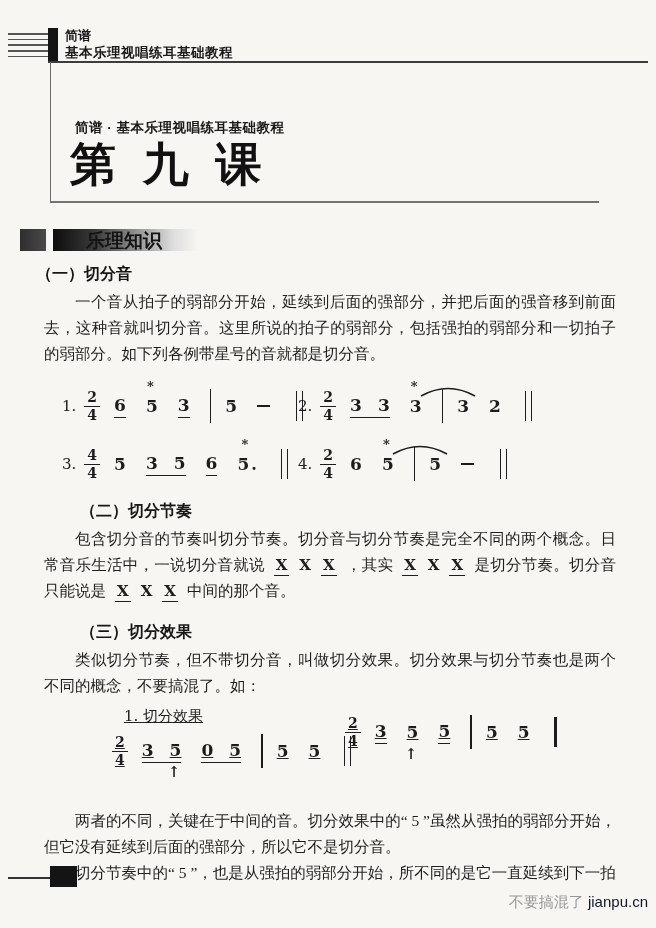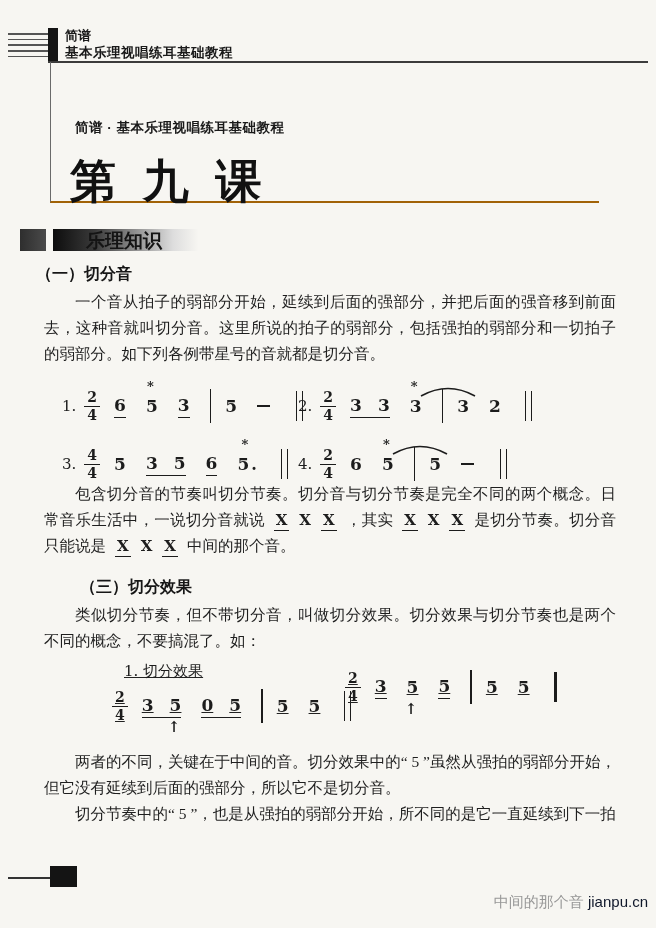--- a/index.html
+++ b/index.html
@@ -11,25 +11,25 @@
   .hdr-lines div{height:1.5px;background:#555;margin-bottom:4.2px;}
   .hdr-bar{position:absolute;left:48px;top:28px;width:10px;height:35px;background:#141414;}
   .hdr-t1{position:absolute;left:65px;top:27px;font-family:"Liberation Sans",sans-serif;
           font-weight:bold;font-size:13px;color:#1a1a1a;}
   .hdr-t2{position:absolute;left:65px;top:44px;font-family:"Liberation Sans",sans-serif;
           font-weight:bold;font-size:13.5px;color:#1a1a1a;letter-spacing:.5px;}
   .hdr-rule{position:absolute;left:48px;top:61px;width:600px;height:1.6px;background:#3c3c3c;}
 
   
   .title-box{position:absolute;left:50px;top:62px;width:548px;height:139px;
-             border-left:1.6px solid #6a6a6a;border-bottom:2px solid #a16207;}
+             border-left:1.6px solid #6a6a6a;border-bottom:2px solid #737373;}
   .eyebrow{position:absolute;left:24px;top:57px;font-family:"Liberation Sans",sans-serif;
            font-weight:bold;font-size:13.5px;color:#1a1a1a;letter-spacing:.5px;}
   .big-title{position:absolute;left:19px;top:72px;font-family:"Liberation Sans",sans-serif;
-             font-weight:bold;font-size:46px;color:#111;letter-spacing:7px;margin-top:17px;}
+             font-weight:bold;font-size:46px;color:#111;letter-spacing:7px;}
 
   
   .content{position:absolute;left:0;top:228px;width:656px;}
 
   .secbar{display:flex;align-items:center;margin-left:20px;height:23px;}
   .secbar .sq{width:26px;height:22px;background:linear-gradient(90deg,#2e2e2e,#4a4a4a);flex:none;}
   .secbar .grad{position:relative;margin-left:7px;width:150px;height:22px;flex:none;
                 background:linear-gradient(90deg,#0d0d0d 0%,#3a3a3a 28%,#9a9a9a 58%,#ddd 80%,rgba(247,246,242,0) 97%);}
   .secbar .grad span{position:absolute;left:33px;top:0;line-height:23px;white-space:nowrap;
                 font-family:"Liberation Sans",sans-serif;font-weight:bold;font-size:19px;color:#141414;}
@@ -70,21 +70,21 @@
   
   .xrun{white-space:nowrap;margin:0 4px;}
   .xtoken{font-family:"DejaVu Serif",serif;font-weight:bold;font-size:15px;margin:0 5px;}
   .xtoken.u{border-bottom:1.6px solid #1c1c1c;padding:0 2px 1px;}
 
   
   .eff-grid{display:flex;padding-left:112px;margin-top:8px;text-decoration:underline;}
   .eff-col{width:233px;flex:none;}
   .eff-label{font-family:"DejaVu Serif",serif;font-size:15px;color:#1c1c1c;margin-left:12px;}
   .eff-row{padding-top:8px;}
-  .para.after-music{margin-top:26px;}
+  .para.after-music{margin-top:40px;}
 
   
   .foot-line{position:absolute;left:8px;top:877px;width:46px;height:1.6px;background:#333;}
   .foot-sq{position:absolute;left:50px;top:866px;width:27px;height:21px;background:#141414;}
   .watermark{position:absolute;right:8px;top:893px;font-family:"Liberation Sans",sans-serif;
              font-size:15px;color:#979797;}
   .watermark .url{color:#0f172a;}
 </style>
 </head>
 <body>
@@ -180,20 +180,21 @@
           <span class="note"><span class="nv">5</span><span class="star">*</span><svg class="tie" width="58" height="14">
               <path d="M2 13 Q29 -2 56 13" fill="none" stroke="#1c1c1c" stroke-width="1.6"></path>
             </svg></span>
           <span class="barline"></span>
           <span class="note"><span class="nv">5</span></span>
           <span class="mdash"></span>
           <span class="endbar"></span>
         </div>
     </div>
 
+    <div class="h2" style="margin-top:20px;">（二）切分节奏</div>
     <p class="para" id="syncp"><span>包含切分音的节奏叫切分节奏。切分音与切分节奏是完全不同的两个概念。日常音乐生活中，一说切分音就说</span><span class="xrun"><span class="xtoken u">X</span><span class="xtoken">X</span><span class="xtoken u">X</span></span><span>，其实</span><span class="xrun"><span class="xtoken u">X</span><span class="xtoken">X</span><span class="xtoken u">X</span></span><span>是切分节奏。切分音只能说是</span><span class="xrun"><span class="xtoken u">X</span><span class="xtoken">X</span><span class="xtoken u">X</span></span><span>中间的那个音。</span></p>
 
     <div class="h2" style="margin-top:18px;">（三）切分效果</div>
     <p class="para">类似切分节奏，但不带切分音，叫做切分效果。切分效果与切分节奏也是两个不同的概念，不要搞混了。如：</p>
 
     <div class="eff-grid">
       <div class="eff-col">
         <div class="eff-label">1. 切分效果</div>
         <div class="mrow eff-row" id="eff0">
             <span class="meter">
@@ -231,16 +232,16 @@
       </div>
     </div>
 
     <p class="para after-music">两者的不同，关键在于中间的音。切分效果中的“ 5 ”虽然从强拍的弱部分开始，但它没有延续到后面的强部分，所以它不是切分音。</p>
     <p class="para">切分节奏中的“ 5 ”，也是从强拍的弱部分开始，所不同的是它一直延续到下一拍</p>
   </div>
 
   <div class="foot-line"></div>
   <div class="foot-sq"></div>
   <div class="watermark">
-    <span>中间的那个音 </span><span class="url">jianpu.cn</span>
+    <span>不要搞混了 </span><span class="url">jianpu.cn</span>
   </div>
 
 </div>
 
 </body></html>

